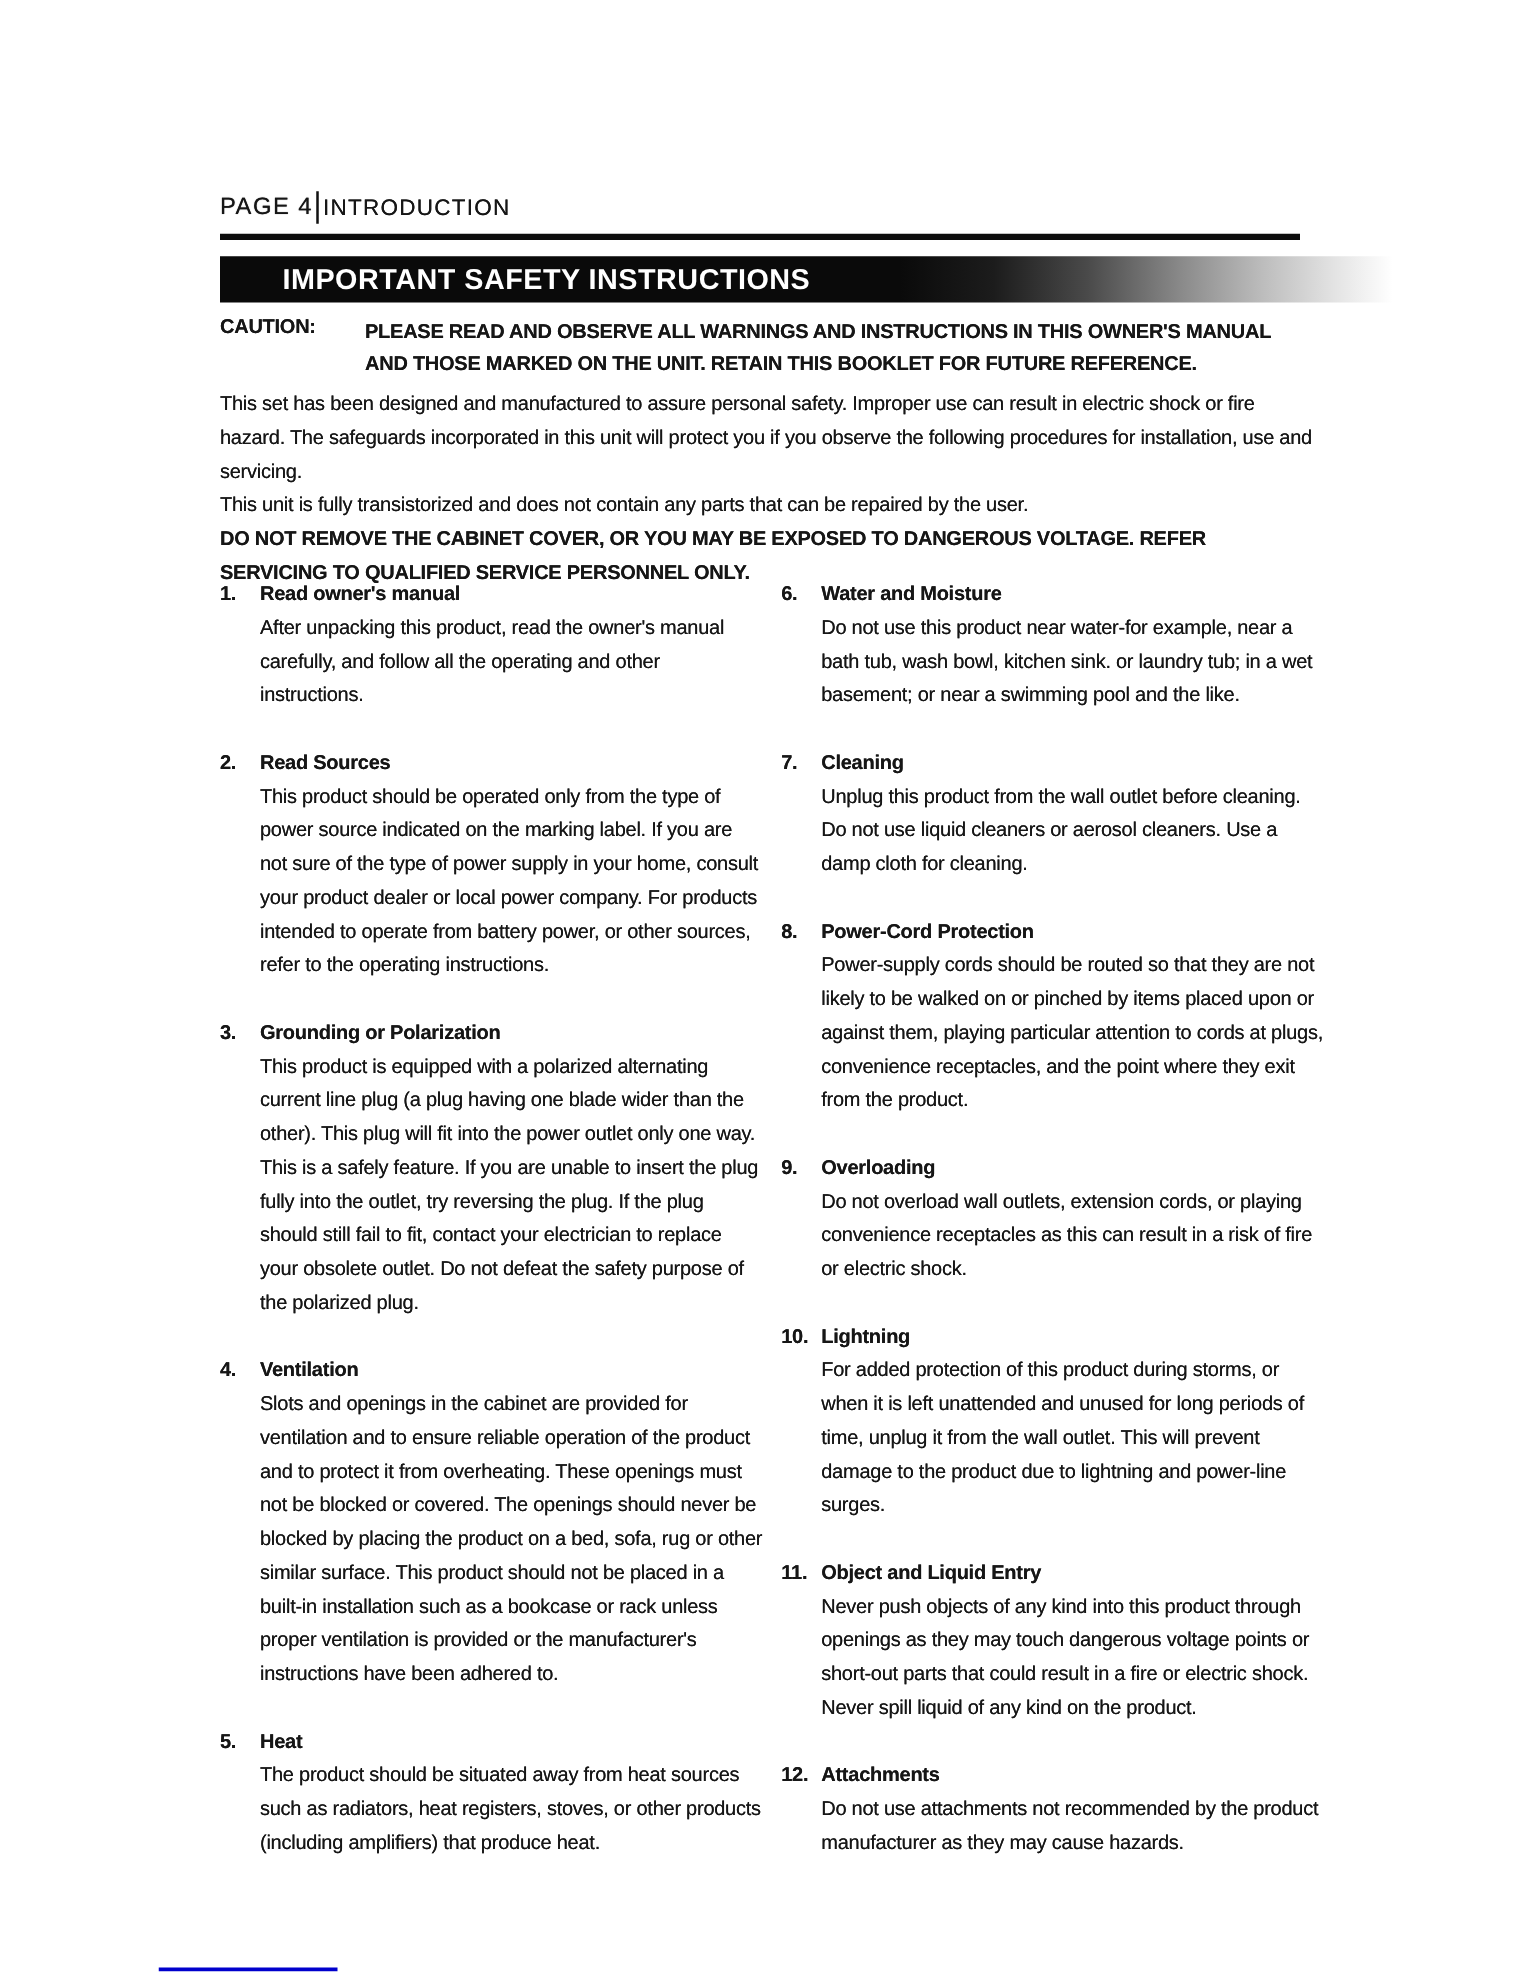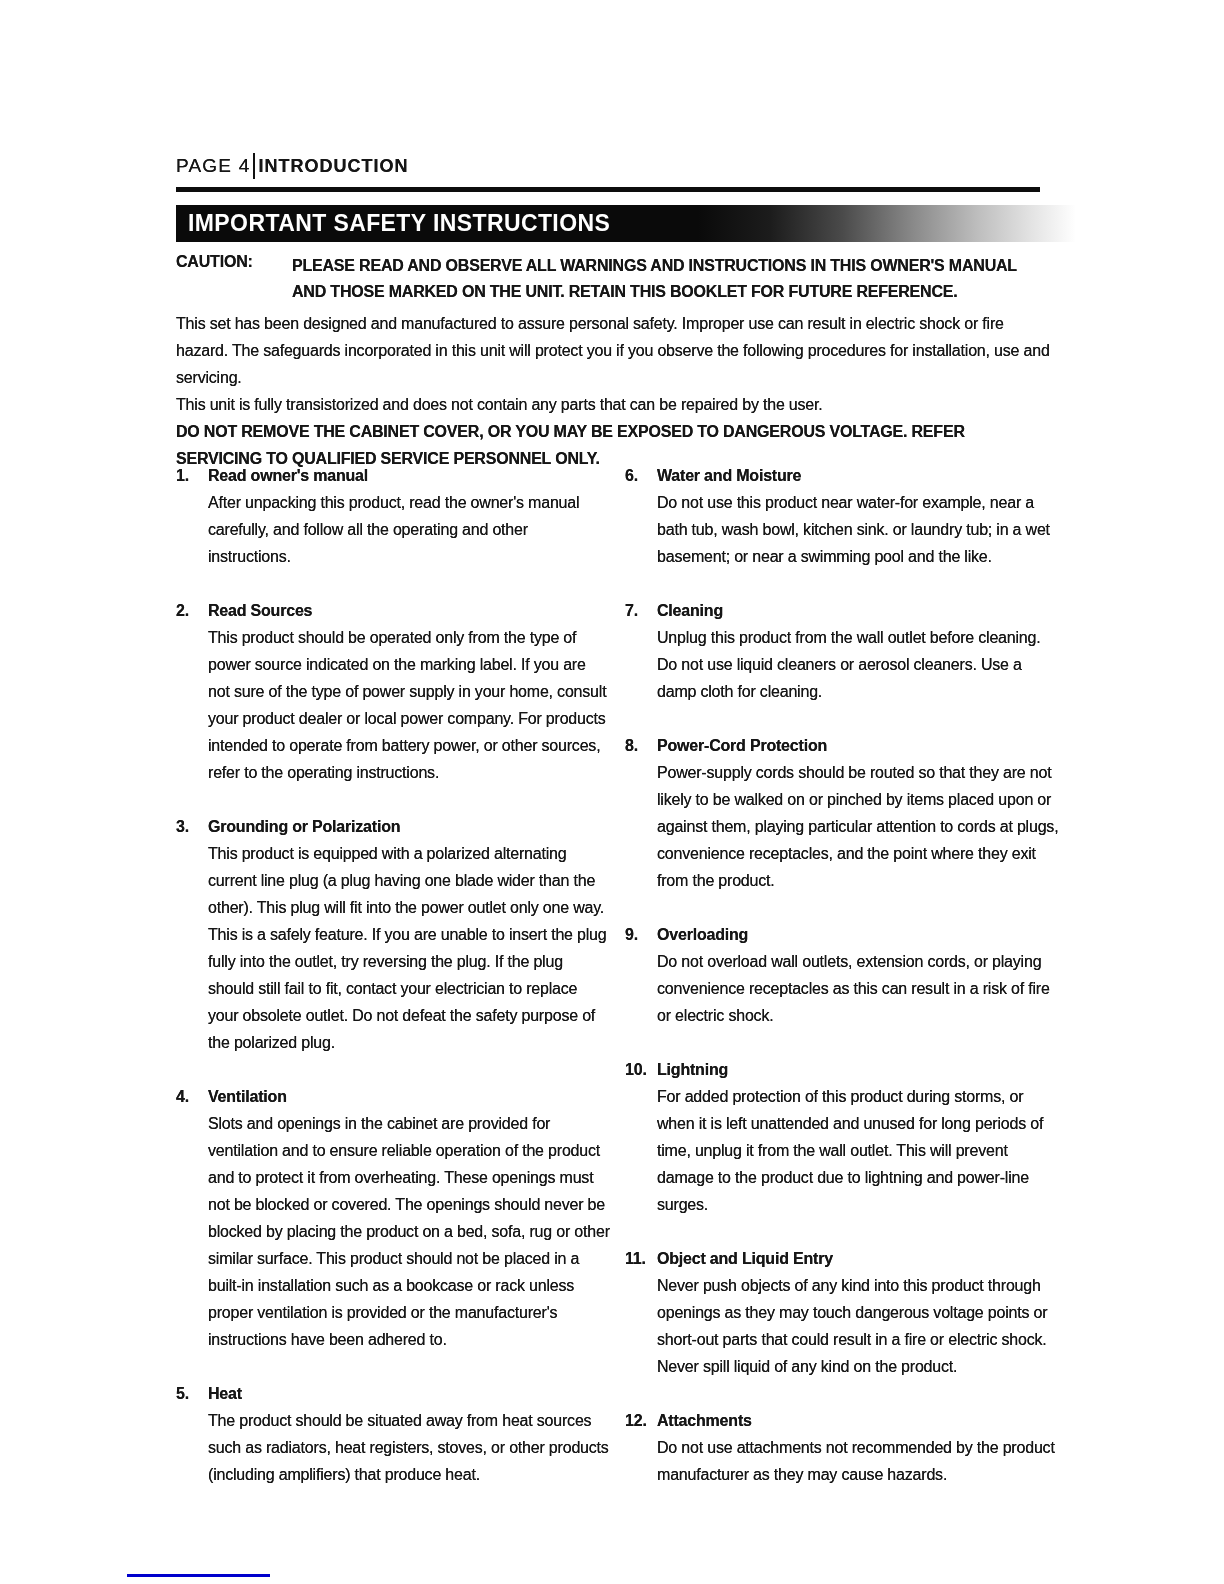--- a/index.html
+++ b/index.html
@@ -21,36 +21,36 @@
     display: flex; align-items: center; gap: 3px;
   }
   .page-num {
     font-size: 19px; font-weight: normal; letter-spacing: 1.2px;
     text-shadow: 0 0 0.6px #222;
   }
   .header-divider {
     width: 2px; height: 26px; background: #111; display: inline-block;
   }
   .section-name {
-    font-size: 18px; font-weight: bold; letter-spacing: 1px;
+    font-size: 18px; font-weight: normal; letter-spacing: 1px;
     text-shadow: 0 0 0.4px #222;
   }
   .header-rule {
     position: absolute; left: 176px; top: 187px;
     width: 864px; height: 5px; background: #0d0d0d;
   }
 
   
   .banner {
     position: absolute; left: 176px; top: 205px;
     width: 900px; height: 37px;
     background: linear-gradient(to right,
       #0a0a0a 0%, #0a0a0a 58%, #1c1c1c 66%, #4a4a4a 74%,
       #8a8a8a 82%, #bdbdbd 89%, #e3e3e3 95%, #ffffff 100%);
-    display: flex; align-items: center;
+    display: flex; align-items: center; padding-left: 38px;
   }
   .banner-title {
     color: #ffffff; font-size: 23px; font-weight: bold;
     letter-spacing: 0.4px; padding-left: 12px; white-space: nowrap;
   }
 
   
   .caution {
     position: absolute; left: 176px; top: 253px;
     display: flex; width: 880px;

